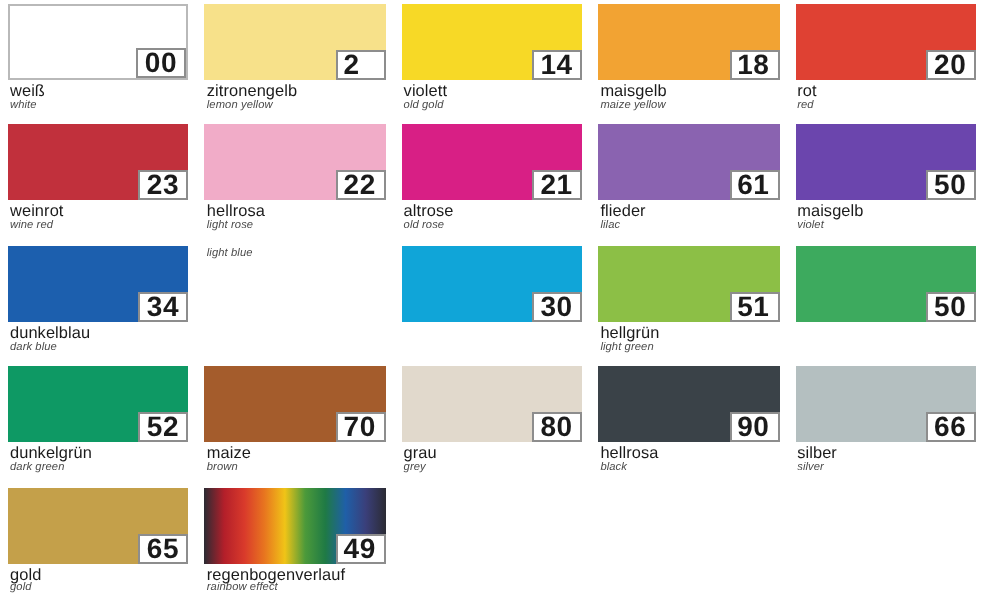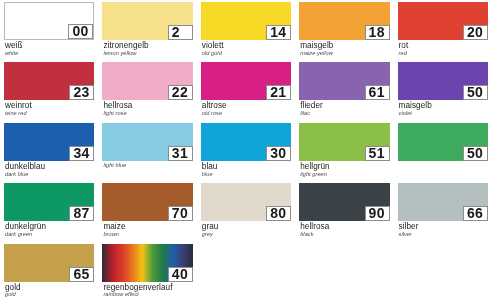--- a/index.html
+++ b/index.html
@@ -191,58 +191,50 @@
       <div class="chip">
         <div class="chip-fill" style="background: rgb(28, 95, 174);"></div>
         <div class="code-badge">34</div>
       </div>
       <div class="labels">
         <div class="name-de">dunkelblau</div>
         <div class="name-en">dark blue</div>
       </div>
     </div>
     <div class="swatch-cell">
-      <div class="chip">
-        <div class="chip-fill" style="background: rgb(134, 203, 227);"></div>
-        <div class="code-badge">31</div>
-      </div>
       <div class="labels">
         <div class="name-en">light blue</div>
       </div>
     </div>
     <div class="swatch-cell">
       <div class="chip">
         <div class="chip-fill" style="background: rgb(16, 165, 216);"></div>
         <div class="code-badge">30</div>
       </div>
-      <div class="labels">
-        <div class="name-de">blau</div>
-        <div class="name-en">blue</div>
-      </div>
     </div>
     <div class="swatch-cell">
       <div class="chip">
         <div class="chip-fill" style="background: rgb(140, 191, 70);"></div>
         <div class="code-badge">51</div>
       </div>
       <div class="labels">
         <div class="name-de">hellgrün</div>
         <div class="name-en">light green</div>
       </div>
     </div>
     <div class="swatch-cell">
       <div class="chip">
         <div class="chip-fill" style="background: rgb(61, 170, 94);"></div>
         <div class="code-badge">50</div>
       </div>
     </div>
     <div class="swatch-cell">
       <div class="chip">
         <div class="chip-fill" style="background: rgb(14, 153, 100);"></div>
-        <div class="code-badge">87</div>
+        <div class="code-badge">52</div>
       </div>
       <div class="labels">
         <div class="name-de">dunkelgrün</div>
         <div class="name-en">dark green</div>
       </div>
     </div>
     <div class="swatch-cell">
       <div class="chip">
         <div class="chip-fill" style="background: rgb(164, 92, 44);"></div>
         <div class="code-badge">70</div>
@@ -288,20 +280,20 @@
         <div class="code-badge">65</div>
       </div>
       <div class="labels">
         <div class="name-de">gold</div>
         <div class="name-en">gold</div>
       </div>
     </div>
     <div class="swatch-cell">
       <div class="chip">
         <div class="chip-fill" style="background: linear-gradient(to right, rgb(43, 43, 51), rgb(179, 31, 42), rgb(217, 58, 43), rgb(232, 118, 31), rgb(240, 196, 23), rgb(76, 154, 58), rgb(31, 122, 69), rgb(31, 95, 168), rgb(58, 63, 122), rgb(43, 43, 51));"></div>
-        <div class="code-badge">40</div>
+        <div class="code-badge">49</div>
       </div>
       <div class="labels">
         <div class="name-de">regenbogenverlauf</div>
         <div class="name-en">rainbow effect</div>
       </div>
     </div>
   </div>
 
 </body></html>

